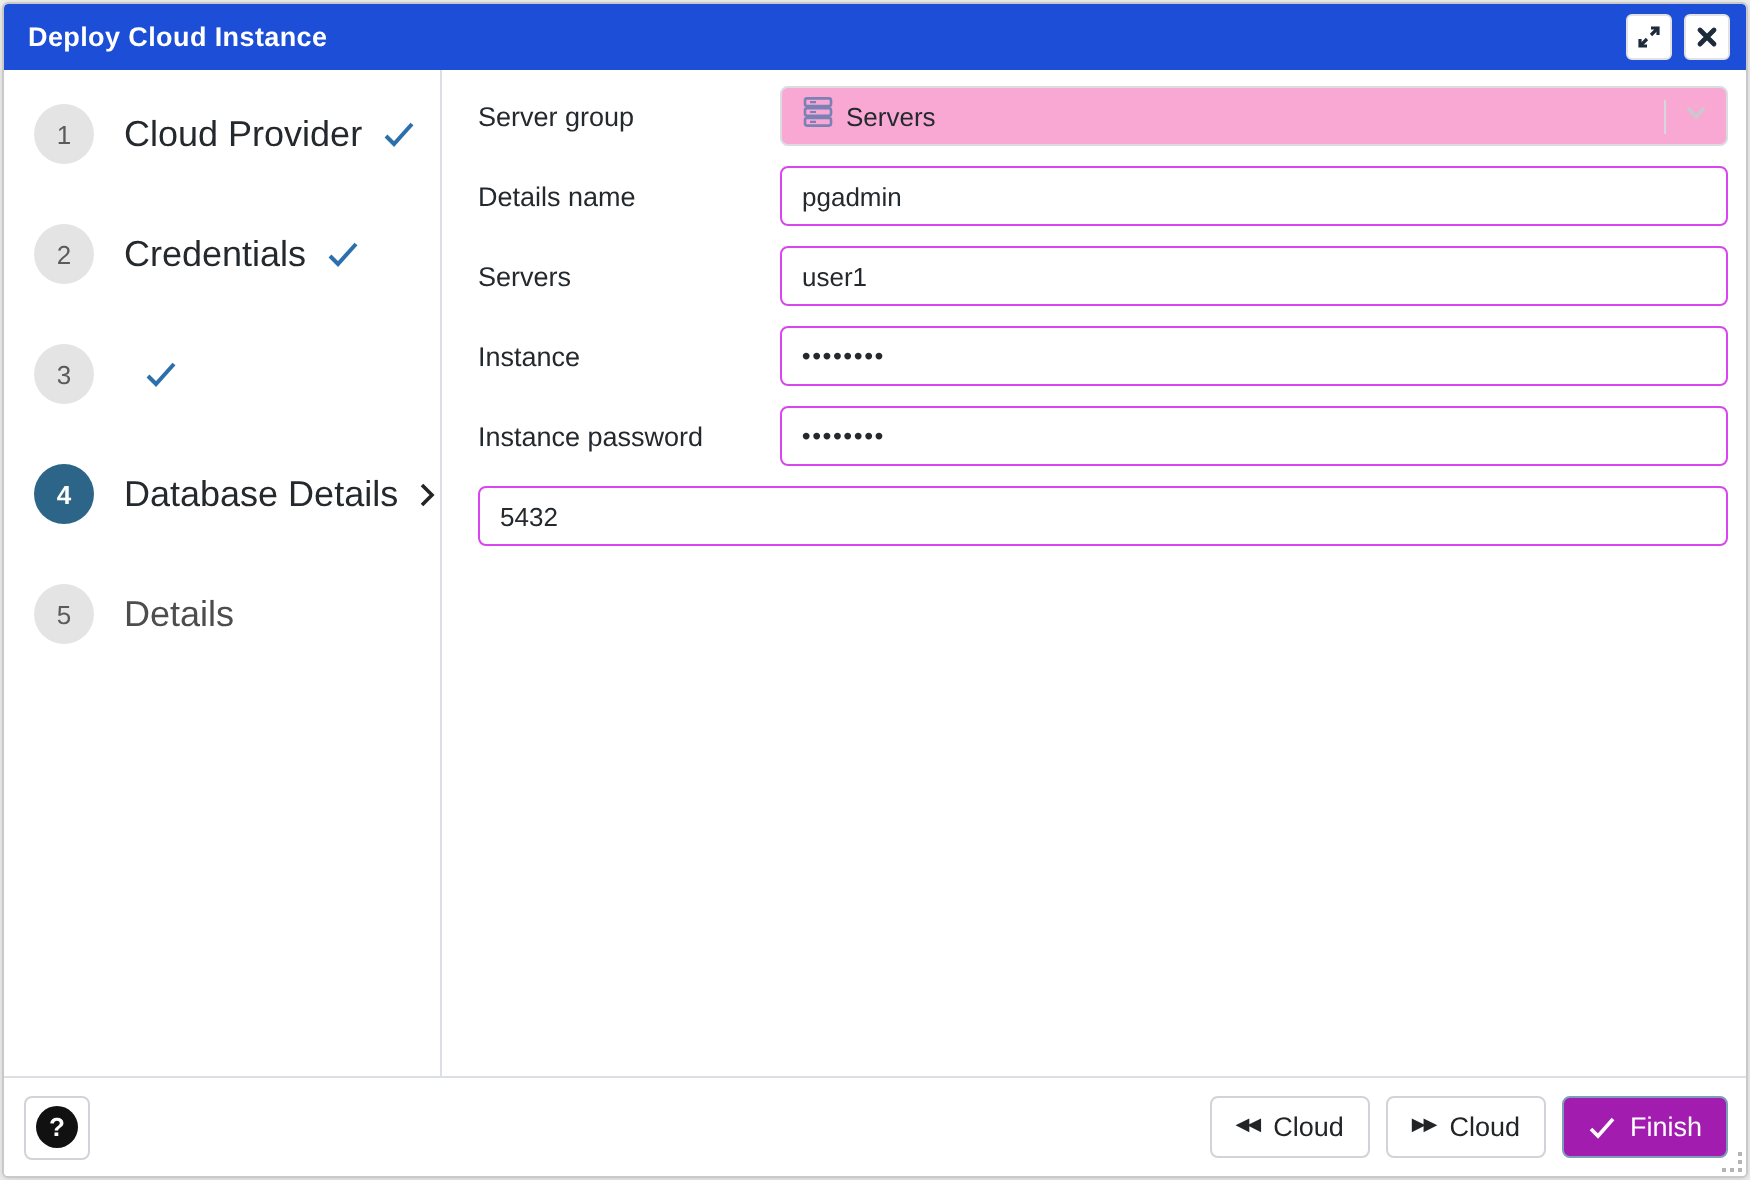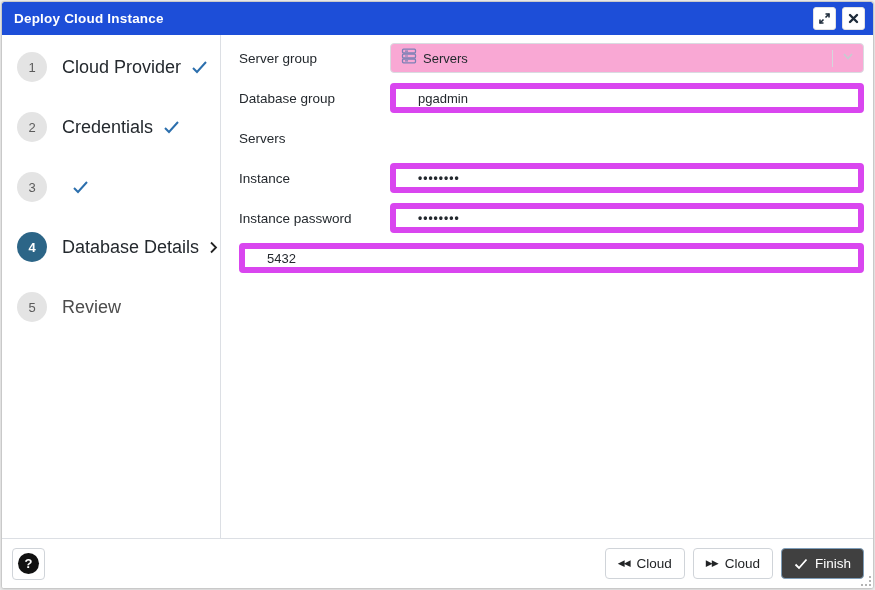--- a/index.html
+++ b/index.html
@@ -79,23 +79,23 @@
     height: 30px;
     margin-bottom: 10px;
   }
   .row .flabel {
     width: 151px; flex: none;
     font-size: 13.5px; color: #24292e;
   }
   .control { flex: 1; }
   .tinput {
     width: 100%; height: 30px;
-    border: 6px solid #d946ef;
+    border: 1px solid #d946ef;
     border-radius: 4px;
-    padding: 0 22px;
+    padding: 0 10px;
     font-size: 13px;
     color: #24292e;
     font-family: "Liberation Sans", sans-serif;
     outline: none;
     background: #fff;
   }
   .pw { letter-spacing: 1px; font-weight: bold; font-size: 12px; }
   .select {
     display: flex; align-items: center;
     height: 30px;
@@ -143,21 +143,21 @@
     margin-left: 8px;
     cursor: pointer;
     font-family: "Liberation Sans", sans-serif;
   }
   .btn.secondary {
     background: #ffffff;
     border: 1px solid #d0d4d9;
     color: #222426;
   }
   .btn.primary {
-    background: #404040;
+    background: #a21caf;
     border: 1px solid #7e9db8;
     color: #ffffff;
   }
   .btn .bicon {
     font-family: "DejaVu Sans", sans-serif;
     font-size: 9px;
     letter-spacing: -1px;
     margin-right: 7px;
     color: #222426;
     line-height: 1;
@@ -240,21 +240,21 @@
         <span class="label">Database Details</span>
         <span class="status">
           <svg width="9" height="13" viewBox="0 0 9 13">
               <path d="M2 1.5 L7 6.5 L2 11.5" fill="none" stroke="#242424" stroke-width="1.8"></path>
             </svg>
         </span>
       </div>
 
       <div class="step pending">
         <span class="circle">5</span>
-        <span class="label">Review</span>
+        <span class="label">Details</span>
       </div>
 
     </div>
 
     <div class="form">
 
       <div class="row">
         <span class="flabel">Server group</span>
         <div class="control">
           <div class="select">
@@ -273,28 +273,31 @@
             <span>
               <svg width="16" height="16" viewBox="0 0 16 16">
                   <path d="M4 6 L8 10.5 L12 6" fill="none" stroke="#c7cbd0" stroke-width="1.7"></path>
                 </svg>
             </span>
           </div>
         </div>
       </div>
 
       <div class="row">
-        <span class="flabel">Database group</span>
+        <span class="flabel">Details name</span>
         <div class="control">
           <input class="tinput" type="text" value="pgadmin" style="">
         </div>
       </div>
 
       <div class="row">
         <span class="flabel">Servers</span>
+        <div class="control">
+          <input class="tinput" type="text" value="user1" style="">
+        </div>
       </div>
 
       <div class="row">
         <span class="flabel">Instance</span>
         <div class="control">
           <input class="tinput pw" type="text" value="••••••••" style="">
         </div>
       </div>
 
       <div class="row">

